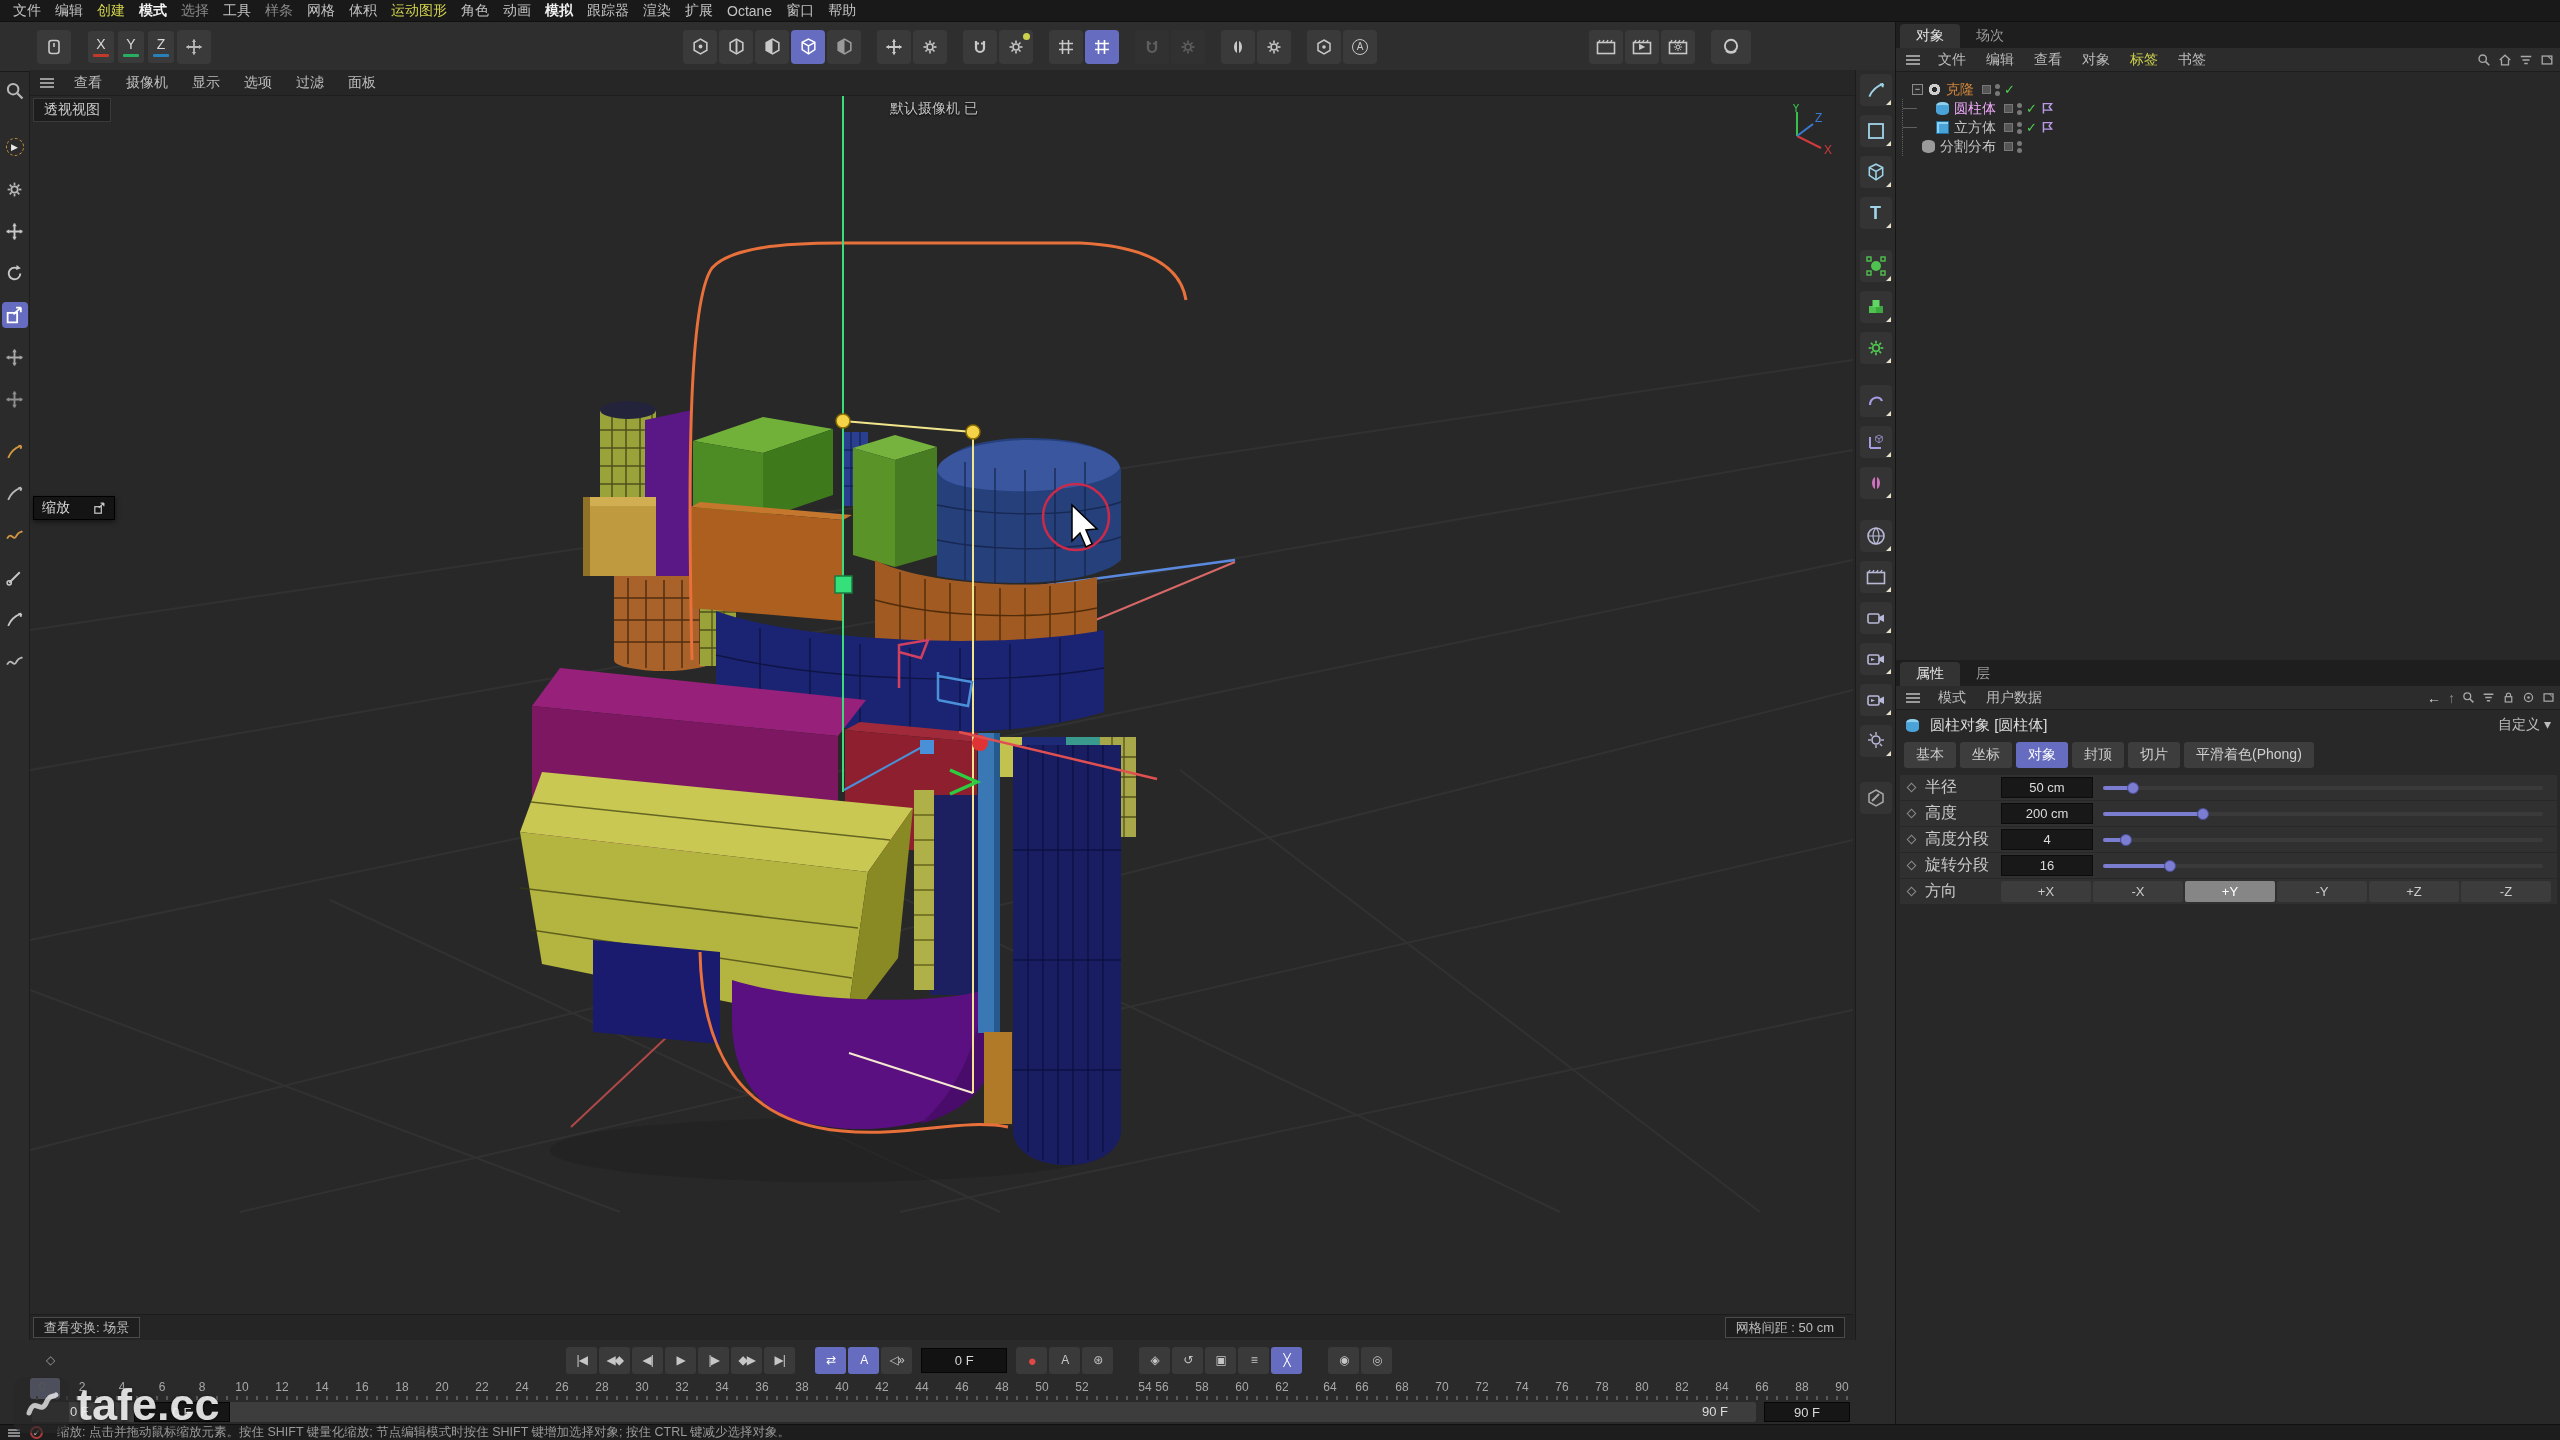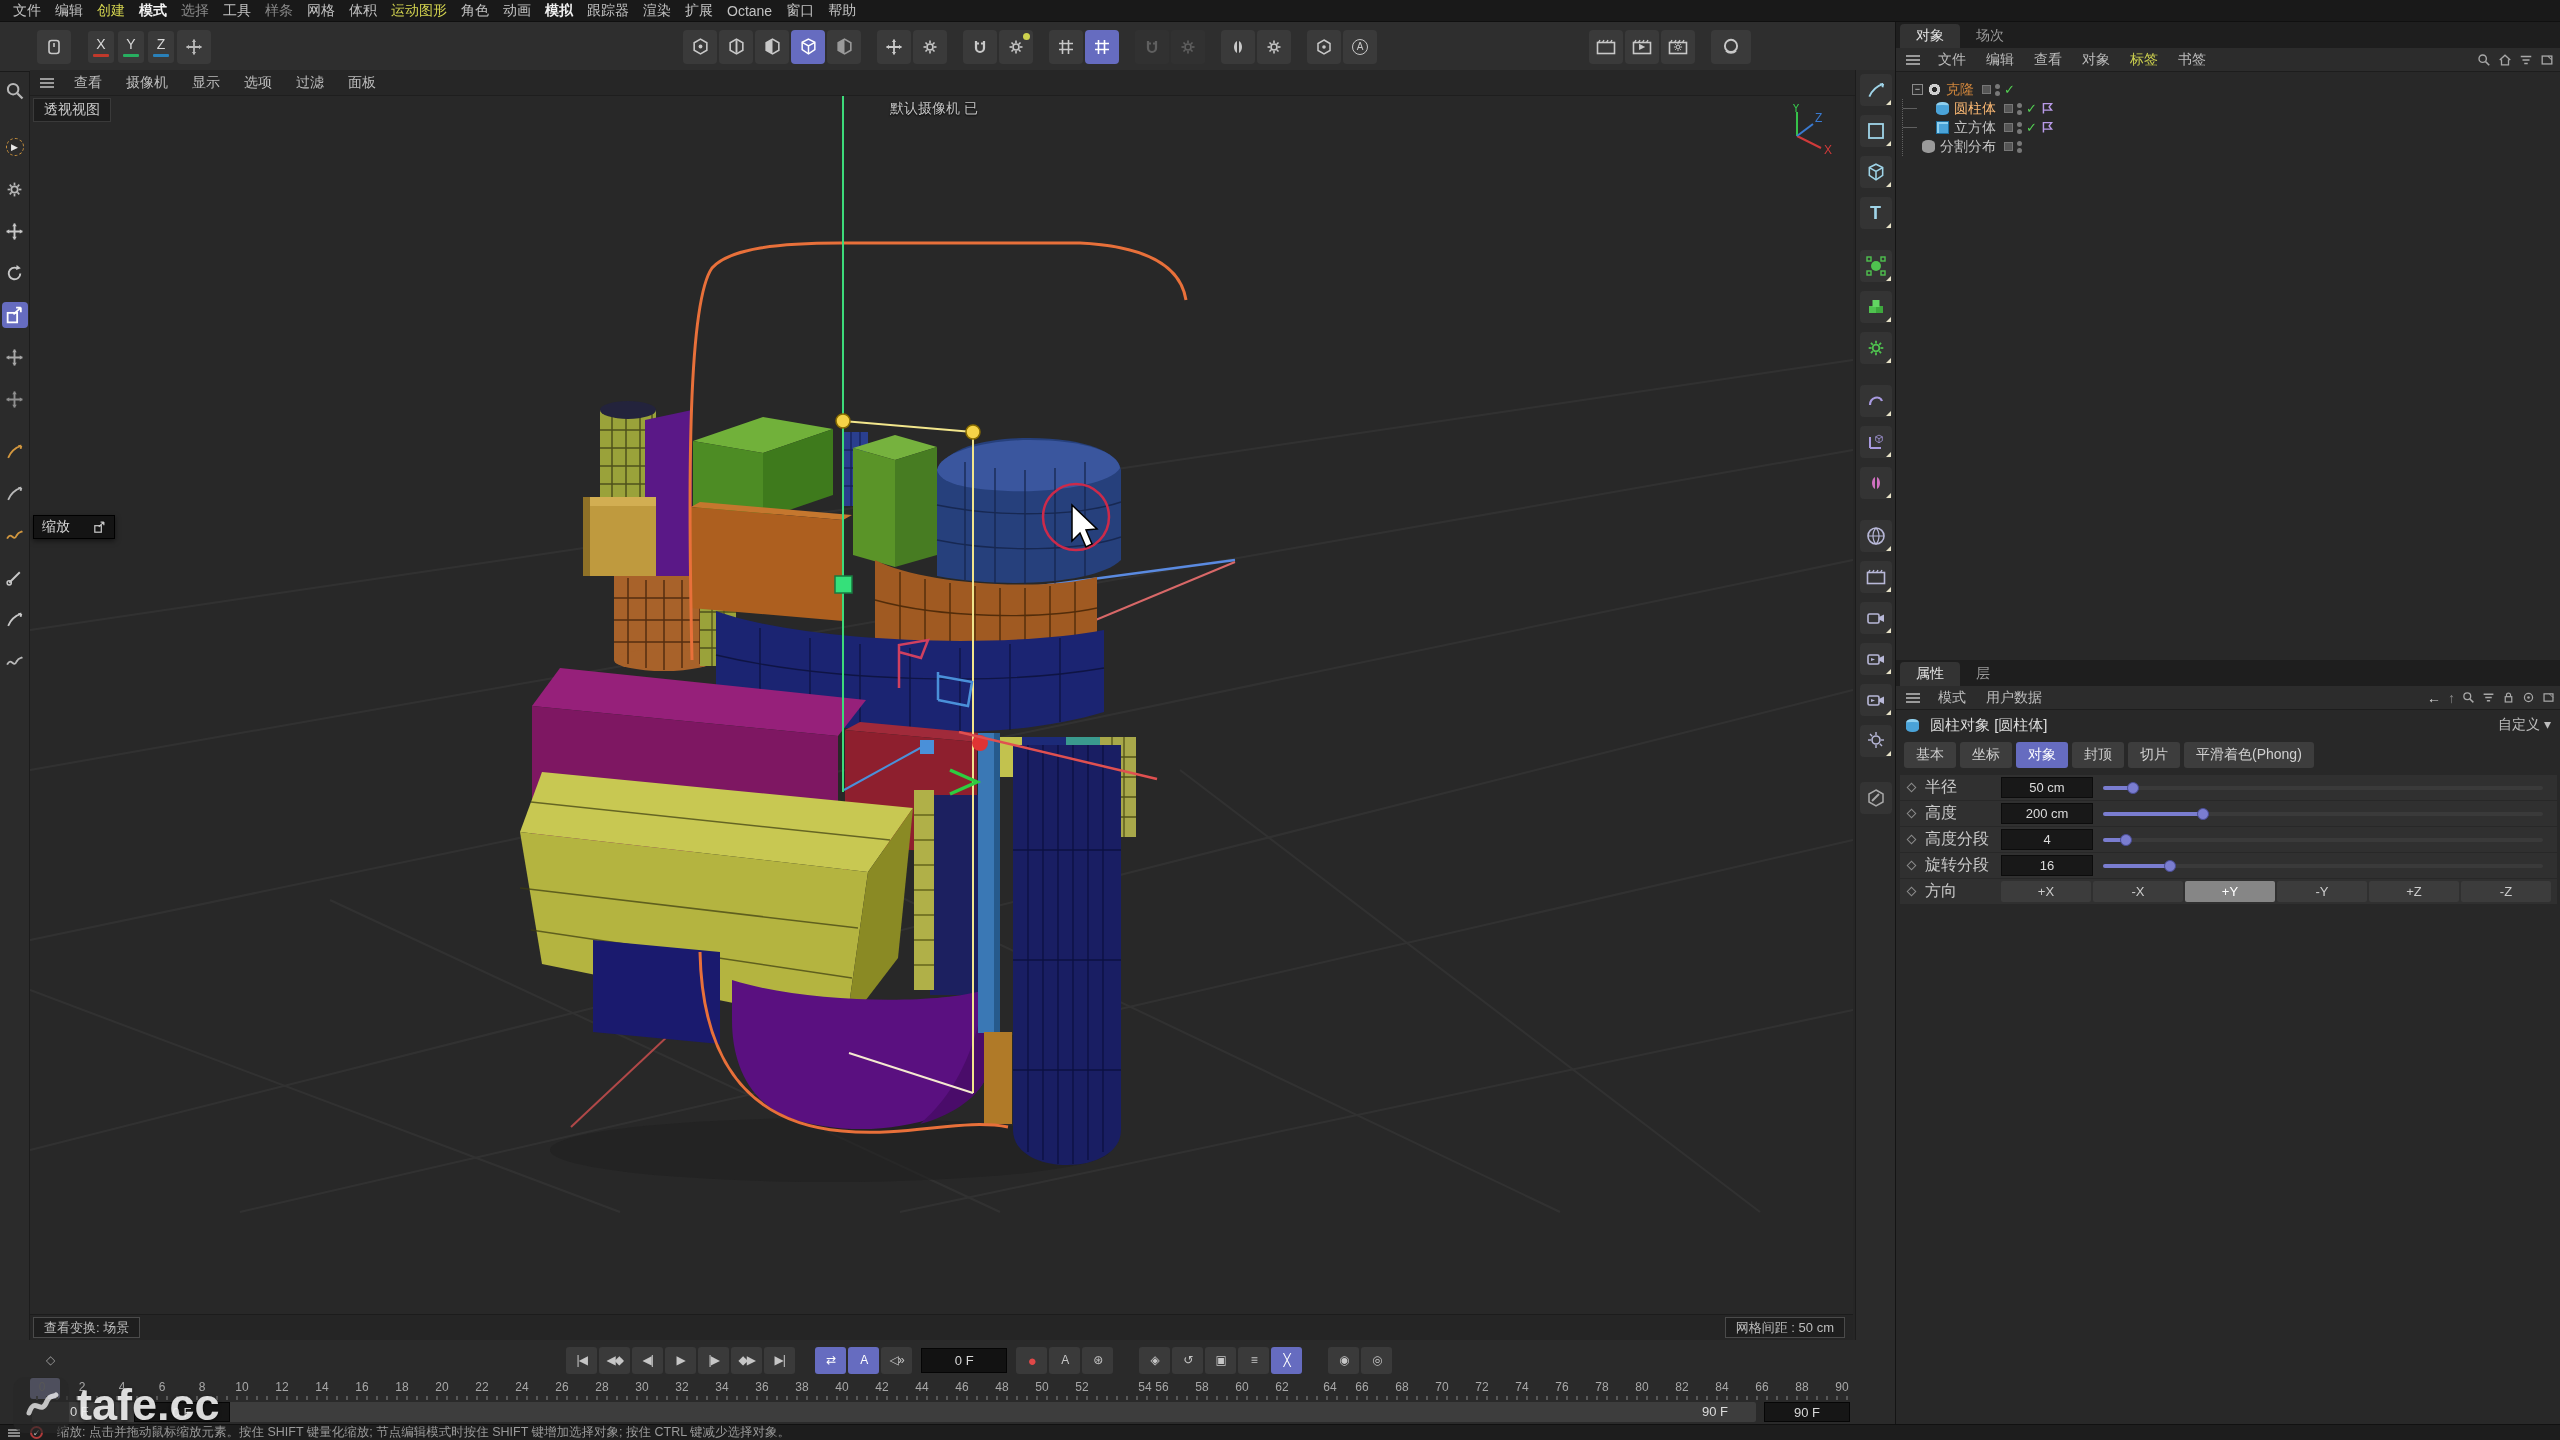--- a/index.html
+++ b/index.html
@@ -33,21 +33,21 @@
   .vp-menu{position:absolute;left:30px;top:70px;width:1825px;height:26px;background:#262626;display:flex;align-items:center;border-bottom:1px solid #1e1e1e;}
   .vp-menu .mi{font-size:14px;color:#bdbdbd;padding:0 12px;}
   .burger{width:14px;height:10px;margin:0 8px 0 10px;border-top:2px solid #9a9a9a;border-bottom:2px solid #9a9a9a;position:relative;flex:none;}
   .burger::after{content:"";position:absolute;left:0;top:2px;width:100%;height:2px;background:#9a9a9a;}
 
   .viewport{position:absolute;left:30px;top:96px;width:1823px;height:1244px;background:#282828;overflow:hidden;}
   .viewport svg.scene{position:absolute;left:0;top:0;}
   .vp-label{position:absolute;left:3px;top:2px;background:#1d1d1d;border:1px solid #3a3a3a;color:#c8c8c8;font-size:14px;padding:2px 10px;}
   .cam-label{position:absolute;left:860px;top:4px;color:#c4c4c4;font-size:14px;text-shadow:0 1px 2px #000;}
   .axis-gizmo{position:absolute;right:18px;top:8px;}
-  .tooltip{position:absolute;left:3px;top:400px;background:#141414;border:1px solid #000;color:#d8d8d8;font-size:14px;padding:2px 8px;display:flex;align-items:center;gap:23px;box-shadow:0 2px 5px rgba(0,0,0,.5);margin-top:19px;}
+  .tooltip{position:absolute;left:3px;top:400px;background:#141414;border:1px solid #000;color:#d8d8d8;font-size:14px;padding:2px 8px;display:flex;align-items:center;gap:23px;box-shadow:0 2px 5px rgba(0,0,0,.5);}
   .subtitle-bar{position:absolute;left:0;top:1116px;width:1823px;height:76px;background:#0a0a0a;display:flex;align-items:center;justify-content:center;}
   .subtitle-bar .sub{font-size:60px;font-weight:800;color:#ffffff;letter-spacing:7px;text-shadow:-3px -3px 0 #000,3px -3px 0 #000,-3px 3px 0 #000,3px 3px 0 #000,0 4px 0 #000;}
   .vp-bottom{position:absolute;left:0;top:1218px;width:1823px;height:26px;background:#252525;border-top:1px solid #1c1c1c;}
   .vpb-box{position:absolute;top:2px;height:21px;background:#1e1e1e;border:1px solid #4a4a4a;color:#bdbdbd;font-size:13px;display:flex;align-items:center;padding:0 10px;}
 
   .right-toolbar{position:absolute;left:1855px;top:70px;width:40px;height:1270px;background:#2b2b2b;border-left:1px solid #1c1c1c;display:flex;flex-direction:column;align-items:center;padding-top:4px;}
   .rtb{width:32px;height:32px;margin-bottom:9px;border-radius:4px;background:#343434;display:flex;align-items:center;justify-content:center;flex:none;position:relative;}
   .rtb .T{font-size:18px;color:#9fd4e8;font-weight:700;}
   .rtb .corner{position:absolute;right:1px;bottom:1px;width:0;height:0;border-left:5px solid transparent;border-bottom:5px solid #e8e3c8;}
 
@@ -66,21 +66,21 @@
   .trow .d0{width:10px;flex:none;} .trow .d0b{width:14px;flex:none;border-left:1px dotted #606060;height:100%;margin-right:4px;}
   .trow .d1{width:32px;flex:none;border-left:1px dotted #606060;height:100%;position:relative;}
   .trow .d1::after{content:"";position:absolute;left:0;top:9px;width:14px;height:1px;background:#606060;}
   .trow .exp{width:11px;height:11px;border:1px solid #8a8a8a;background:#2f2f2f;color:#ddd;font-size:9px;line-height:9px;text-align:center;margin-right:3px;flex:none;}
   .t-icon{width:13px;height:13px;margin:0 5px 0 2px;flex:none;position:relative;}
   .t-icon.cloner{background:radial-gradient(circle at 50% 50%, #2a2a2a 28%, #cfcfcf 30%, #cfcfcf 62%, transparent 64%);border-radius:50%;}
   .t-icon.cylinder{background:#4aa3d8;border-radius:45%/28%;border-top:3px solid #8fd0ef;}
   .t-icon.cube{background:#4aa3d8;border:1px solid #1f6f9e;box-shadow:inset 2px 2px 0 #8fd0ef;}
   .t-icon.scatter{background:#9a9a9a;border-radius:45%/30%;}
   .tname{white-space:nowrap;}
-  .tname.orange{color:#d0863c;} .tname.selected{color:#fdba74;}
+  .tname.orange{color:#d0863c;} .tname.selected{color:#f0abfc;}
   .trow .right{display:flex;align-items:center;gap:4px;margin-left:8px;}
   .chip{width:9px;height:9px;background:#555;border:1px solid #777;}
   .dots{display:flex;flex-direction:column;gap:2px;}
   .dots i{width:5px;height:5px;border-radius:50%;background:#787878;}
   .chk{color:#52d052;font-size:13px;font-weight:700;line-height:13px;}
   .tagflag{width:13px;height:13px;}
 
   .attr{position:absolute;left:0;top:638px;width:665px;}
   .obj-row{height:30px;display:flex;align-items:center;padding:0 8px;position:relative;}
   .obj-row .title{font-size:15px;color:#dddddd;margin-left:6px;}

